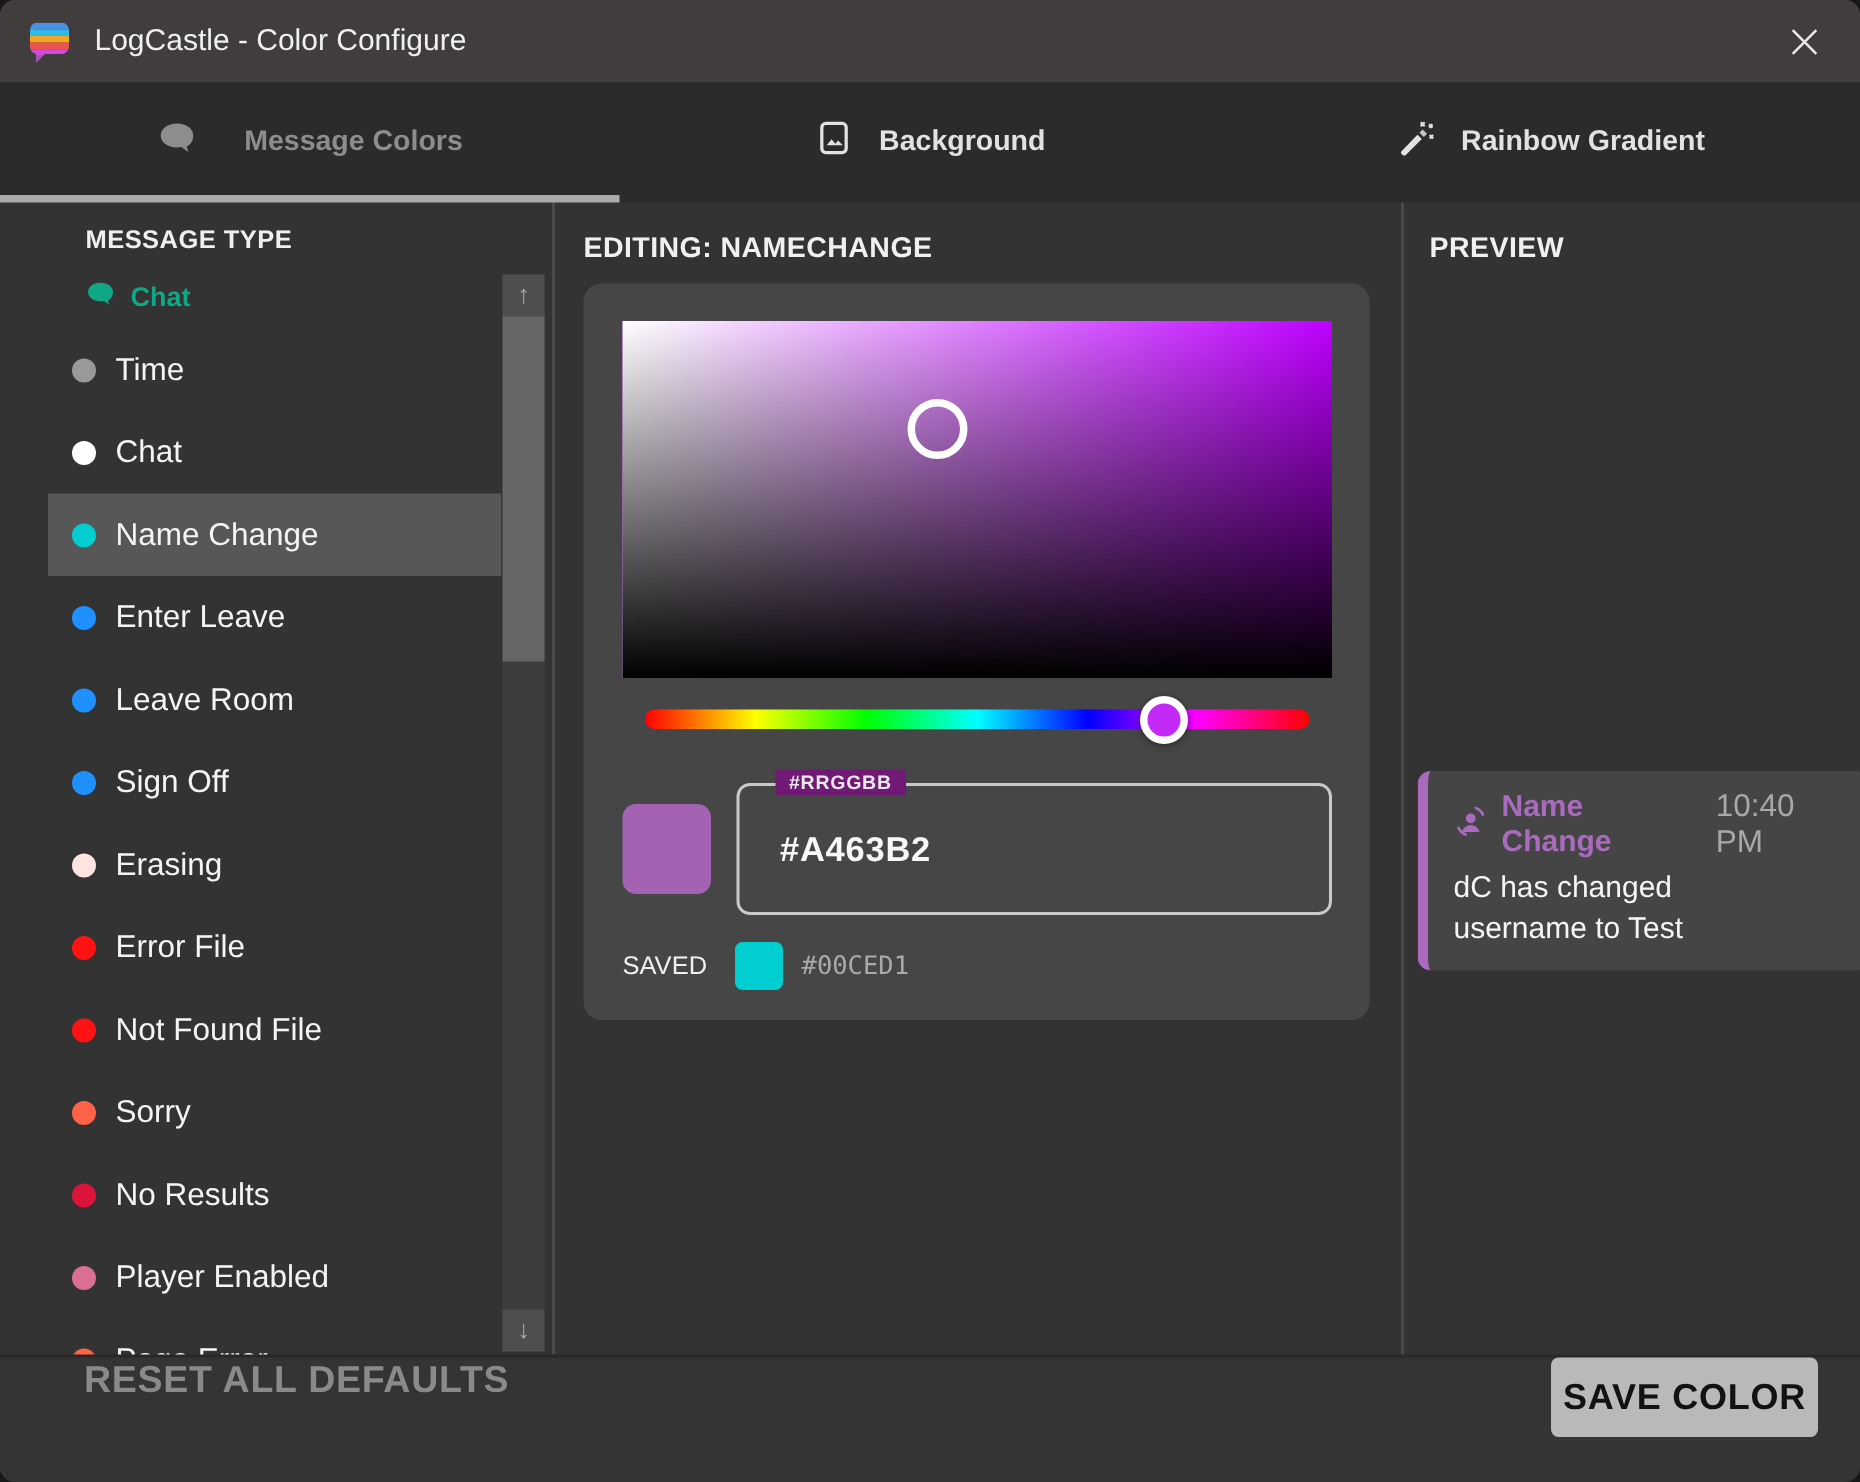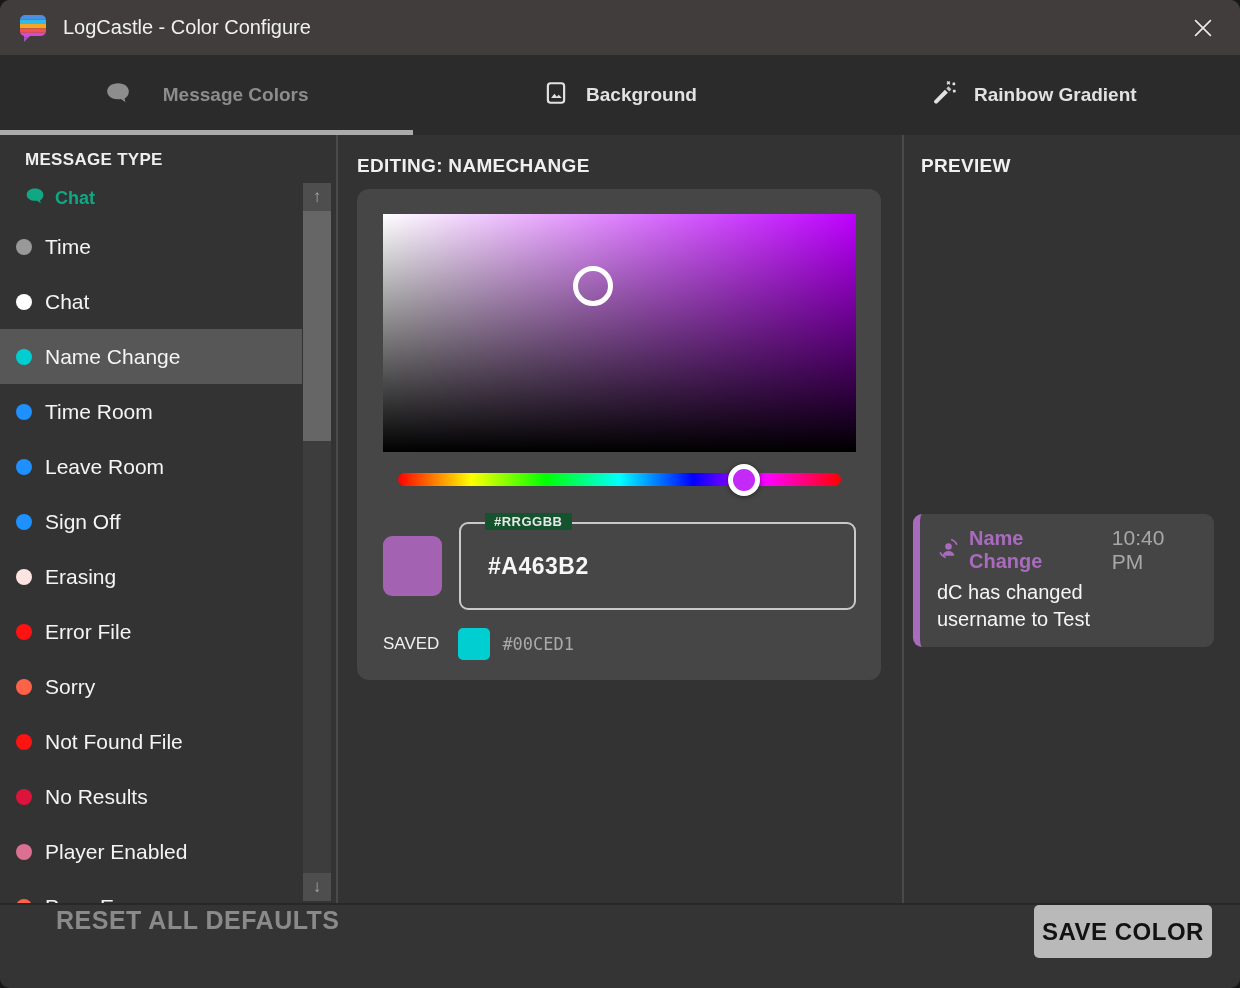--- a/index.html
+++ b/index.html
@@ -16,21 +16,21 @@
   .tab{flex:1;display:flex;align-items:center;justify-content:center;gap:17px;font-size:19px;font-weight:bold;color:#E2E2E2;position:relative;}
   .tab.active{color:#8D8D8D;gap:32px;}
   .tab.active::after{content:"";position:absolute;left:0;right:0;bottom:0;height:5px;background:#ABABAB;}
   .tab svg{flex:none;}
 
   
   .content{flex:1;display:flex;min-height:0;}
   .vdiv{width:2px;background:#4A4A4A;flex:none;}
 
   
-  .sidebar{width:336px;flex:none;position:relative;overflow:hidden;}
+  .sidebar{width:336px;flex:none;position:relative;overflow:hidden;margin-left:32px;}
   .side-header{margin:15px 0 0 25px;font-size:17px;font-weight:bold;color:#EFEFEF;letter-spacing:.3px;}
   .active-type{display:flex;align-items:center;gap:10px;margin:13px 0 2px 25px;font-weight:bold;font-size:18px;height:30px;}
   .rows{margin-top:6px;}
   .srow{height:55px;width:302px;box-sizing:border-box;display:flex;align-items:center;gap:13px;padding-left:16px;font-size:21px;color:#F4F4F4;}
   .srow.selected{background:#575757;}
   .dot{width:16px;height:16px;border-radius:50%;flex:none;}
   .slabel{white-space:nowrap;}
 
   .scrollbar{position:absolute;top:48px;bottom:2px;right:5px;width:28px;background:#3D3D3D;}
   .sb-btn{position:absolute;left:0;width:28px;height:28px;background:#4E4E4E;color:#A5A5A5;font-size:17px;display:flex;align-items:center;justify-content:center;}
@@ -49,21 +49,21 @@
                   var(--hue,#BE00FF);}
   .sat-handle{position:absolute;left:190px;top:52px;width:40px;height:40px;border:5px solid #fff;border-radius:50%;box-sizing:border-box;}
 
   .hue{position:relative;margin:21px 15px 0;height:13px;border-radius:7px;
        background:linear-gradient(to right,#f00 0%,#ff0 16.6%,#0f0 33.3%,#0ff 50%,#00f 66.6%,#f0f 83.3%,#f00 100%);}
   .hue-handle{position:absolute;left:346px;top:50%;transform:translate(-50%,-50%);width:32px;height:32px;border:5px solid #fff;border-radius:50%;box-sizing:border-box;box-shadow:0 1px 5px rgba(0,0,0,.45);}
 
   .hex-row{display:flex;align-items:center;margin-top:36px;}
   .cur-swatch{width:59px;height:60px;border-radius:9px;flex:none;margin-right:17px;}
   .hex-box{position:relative;flex:1;height:88px;border:2px solid #C9C9C9;border-radius:9px;box-sizing:border-box;display:flex;align-items:center;}
-  .hex-label{position:absolute;top:-11px;left:24px;background:#14532d;padding:1px 9px;font-size:13px;font-weight:bold;color:#E8E8E8;letter-spacing:.5px;}
+  .hex-label{position:absolute;top:-11px;left:24px;background:#701a75;padding:1px 9px;font-size:13px;font-weight:bold;color:#E8E8E8;letter-spacing:.5px;}
   .hex-value{font-size:23px;font-weight:bold;color:#F7F7F7;padding-left:27px;letter-spacing:.5px;}
 
   .saved-row{display:flex;align-items:center;margin-top:18px;}
   .saved-label{font-size:17px;color:#F0F0F0;}
   .saved-swatch{width:32px;height:32px;border-radius:5px;margin:0 12px 0 19px;flex:none;}
   .saved-value{font-family:"DejaVu Sans Mono",monospace;font-size:17px;color:#A9A9A9;}
 
   
   .preview-col{flex:1;box-sizing:border-box;padding-top:20px;}
   .preview-col .section-heading{margin-left:17px;}
@@ -165,45 +165,45 @@
           <div class="srow">
     <span class="dot" style="background: rgb(255, 255, 255);"></span>
     <span class="slabel">Chat</span>
   </div>
           <div class="srow selected">
     <span class="dot" style="background: rgb(0, 206, 209);"></span>
     <span class="slabel">Name Change</span>
   </div>
           <div class="srow">
     <span class="dot" style="background: rgb(30, 144, 255);"></span>
-    <span class="slabel">Time Room</span>
+    <span class="slabel">Enter Leave</span>
   </div>
           <div class="srow">
     <span class="dot" style="background: rgb(30, 144, 255);"></span>
     <span class="slabel">Leave Room</span>
   </div>
           <div class="srow">
     <span class="dot" style="background: rgb(30, 144, 255);"></span>
     <span class="slabel">Sign Off</span>
   </div>
           <div class="srow">
     <span class="dot" style="background: rgb(255, 228, 225);"></span>
     <span class="slabel">Erasing</span>
   </div>
           <div class="srow">
     <span class="dot" style="background: rgb(255, 18, 18);"></span>
     <span class="slabel">Error File</span>
   </div>
           <div class="srow">
+    <span class="dot" style="background: rgb(255, 18, 18);"></span>
+    <span class="slabel">Not Found File</span>
+  </div>
+          <div class="srow">
     <span class="dot" style="background: rgb(255, 99, 71);"></span>
     <span class="slabel">Sorry</span>
-  </div>
-          <div class="srow">
-    <span class="dot" style="background: rgb(255, 18, 18);"></span>
-    <span class="slabel">Not Found File</span>
   </div>
           <div class="srow">
     <span class="dot" style="background: rgb(220, 20, 60);"></span>
     <span class="slabel">No Results</span>
   </div>
           <div class="srow">
     <span class="dot" style="background: rgb(219, 112, 147);"></span>
     <span class="slabel">Player Enabled</span>
   </div>
           <div class="srow">

